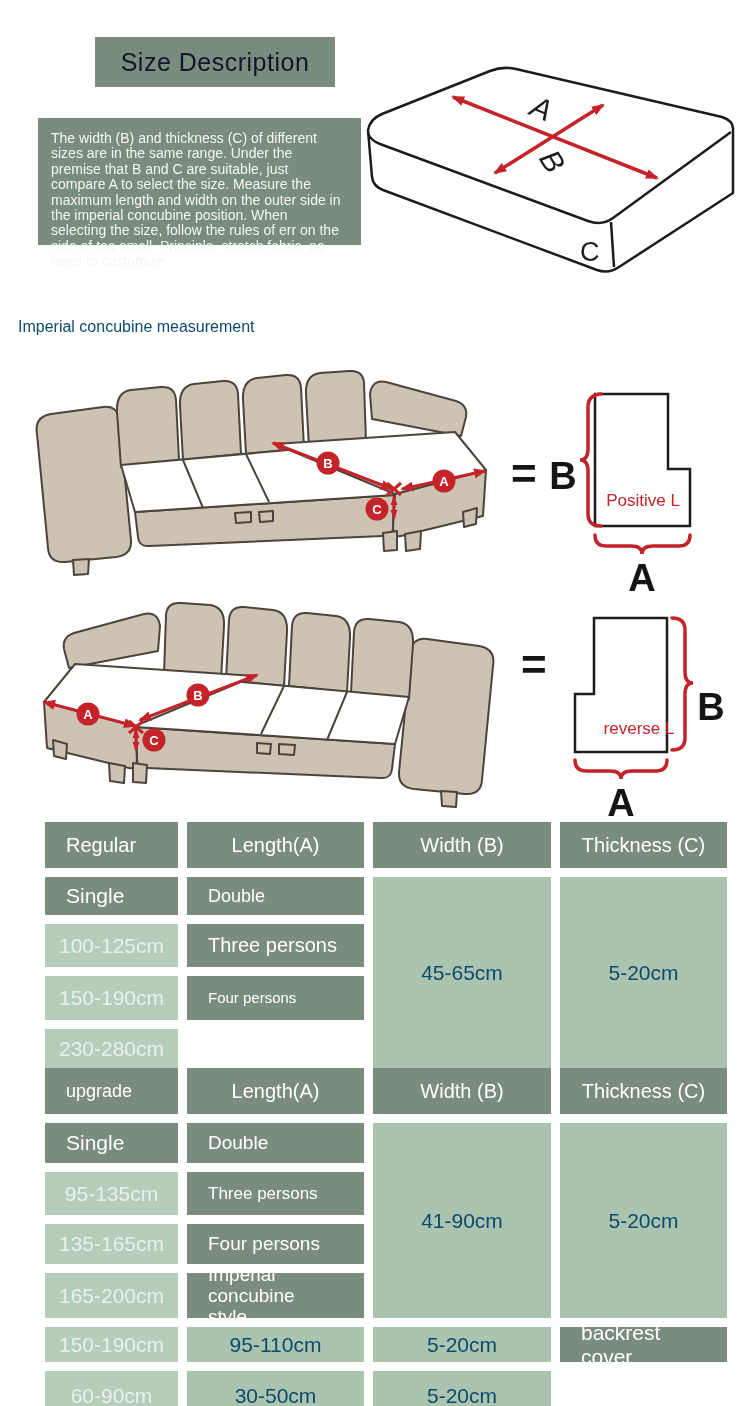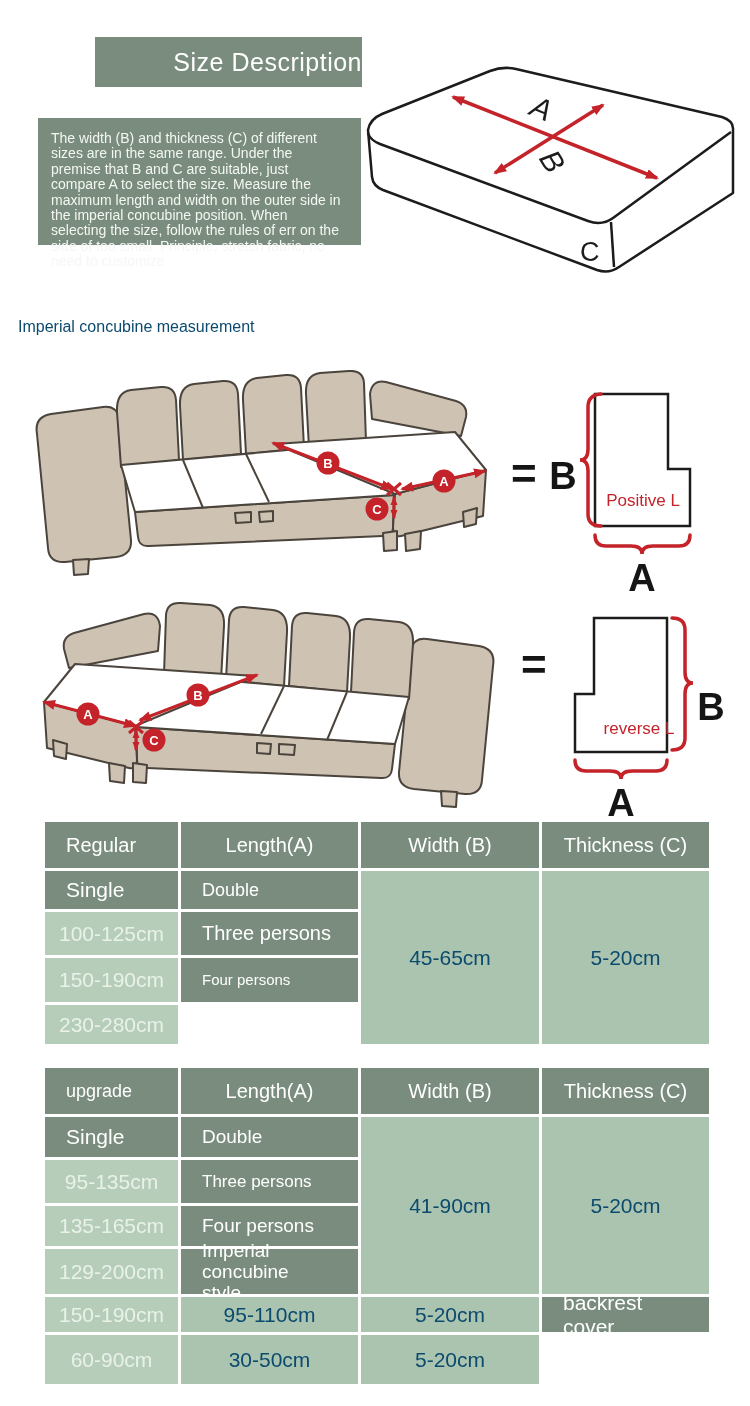--- a/index.html
+++ b/index.html
@@ -4,38 +4,38 @@
 <style>
   html,body{margin:0;padding:0}
   body{
     width:750px;height:1406px;position:relative;overflow:hidden;
     background:#ffffff;font-family:"Liberation Sans",sans-serif;
   }
   .abs{position:absolute}
 
   
   #size-box{
-    left:95px;top:37px;width:267px;height:50px;background:#798c7d;
-    color:#ffffff;display:flex;align-items:center;justify-content:flex-end;
+    left:95px;top:37px;width:240px;height:50px;background:#798c7d;
+    color:#0f172a;display:flex;align-items:center;justify-content:center;
     font-size:25px;letter-spacing:.5px;
   }
   #desc-box{
     left:38px;top:118px;width:323px;height:127px;box-sizing:border-box;
     background:#798c7d;color:#f4f7f3;font-size:14px;line-height:15.4px;
     padding:13px 16px 0 13px;
   }
 
   #section-title{left:18px;top:318px;font-size:16px;color:#0c4a6e}
 
   .eq{font-size:44px;font-weight:700;color:#151515;line-height:1}
   #eq1{left:511px;top:452px}
   #eq2{left:521px;top:643px}
 
   
-  .sizetable{left:45px;display:grid;gap:3px}
+  .sizetable{left:45px;display:grid;gap:9px}
   #table1{top:822px;grid-template-columns:133px 177px 178px 167px;
           grid-template-rows:46px 38px 43px 44px 39px}
   #table2{top:1068px;grid-template-columns:133px 177px 178px 167px;
           grid-template-rows:46px 40px 43px 40px 45px 35px 49px}
   .cell{display:flex;align-items:center;justify-content:center;color:#ffffff;line-height:1.12}
   .dark{background:#798c7d}
   .la{justify-content:flex-start;padding-left:21px;padding-right:26px;box-sizing:border-box}
   .light1{background:#b6cdba;color:#e9f2e9}
   .light2{background:#aac4b0;color:#0c4a6e}
   .fs21{font-size:21px}.fs20{font-size:20px}.fs19{font-size:19px}.fs18{font-size:18px}
@@ -196,21 +196,21 @@
 
   <div class="cell light2 val" style="grid-column:3;grid-row:2/6">41-90cm</div>
   <div class="cell light2 val" style="grid-column:4;grid-row:2/6">5-20cm</div>
 
   <div class="cell dark la fs21">Single</div>
   <div class="cell dark la fs19">Double</div>
   <div class="cell light1 val">95-135cm</div>
   <div class="cell dark la fs17">Three persons</div>
   <div class="cell light1 val">135-165cm</div>
   <div class="cell dark la fs19">Four persons</div>
-  <div class="cell light1 val">129-200cm</div>
+  <div class="cell light1 val">165-200cm</div>
 
   <div class="cell dark la fs13">Imperial concubine style</div>
   <div class="cell light1 val">150-190cm</div>
   <div class="cell light2 val">95-110cm</div>
   <div class="cell light2 val">5-20cm</div>
 
   <div class="cell dark la fs21">backrest cover</div>
   <div class="cell light1 val">60-90cm</div>
   <div class="cell light2 val">30-50cm</div>
   <div class="cell light2 val">5-20cm</div>

